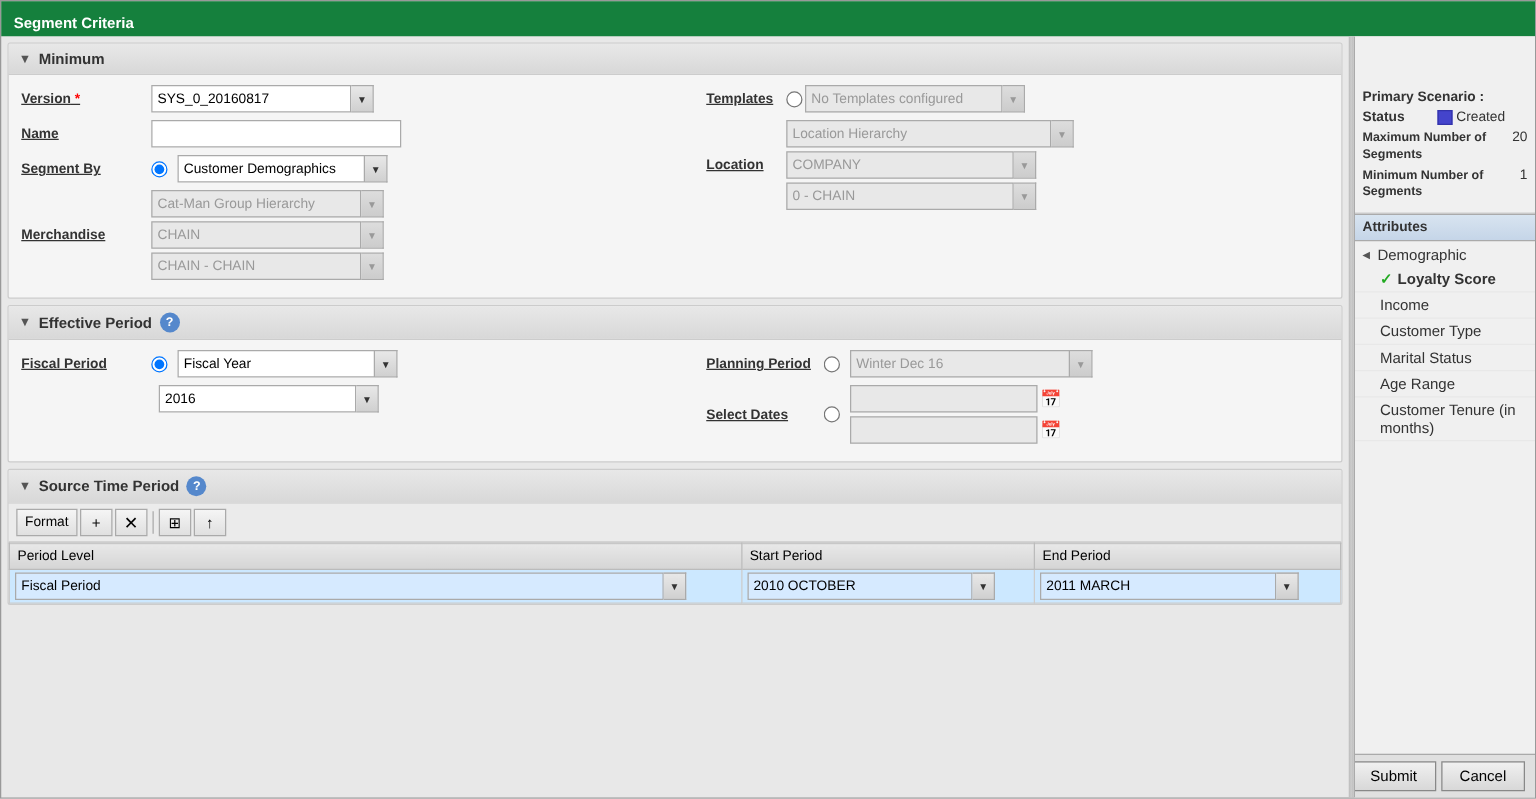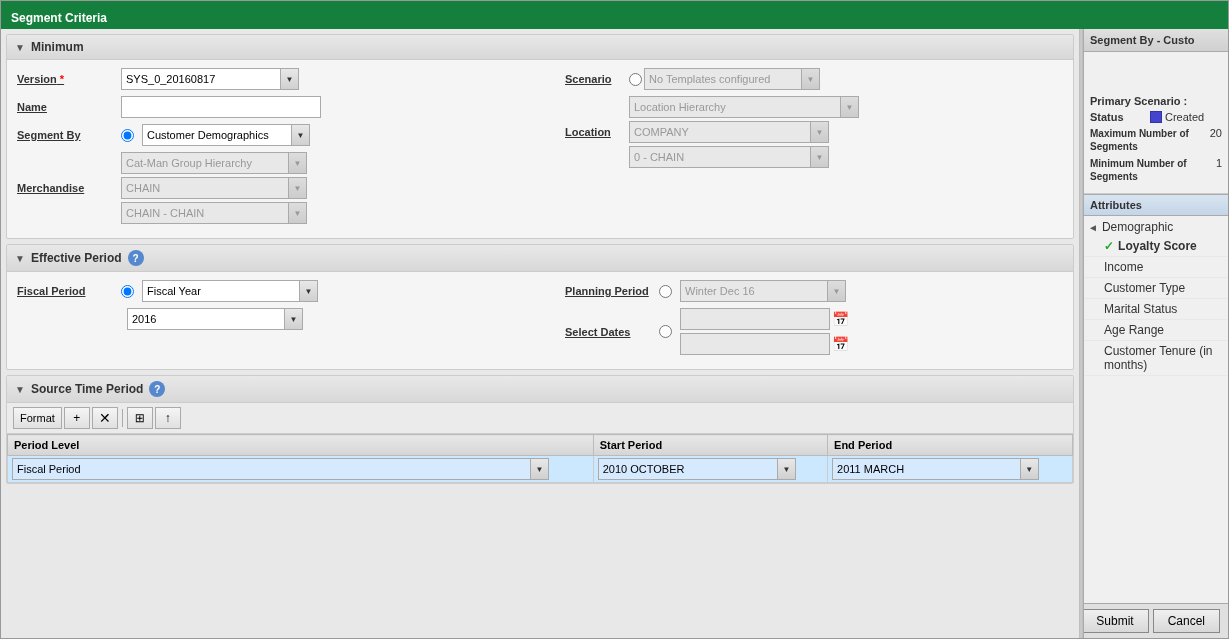--- a/index.html
+++ b/index.html
@@ -189,21 +189,21 @@
     .data-table {
       width: 100%;
       border-collapse: collapse;
     }
 
     .data-table th {
       background: linear-gradient(to bottom, #e8e8e8, #d5d5d5);
       border: 1px solid #bbb;
       padding: 4px 6px;
       text-align: left;
-      font-weight: bold;
+      font-weight: normal;
       font-size: 11px;
     }
 
     .data-table td {
       border: 1px solid #ccc;
       padding: 2px 4px;
       font-size: 11px;
     }
 
     .data-table tr.selected td {
@@ -462,21 +462,21 @@
                       <div class="select-box gray-disabled" style="width:168px;">CHAIN - CHAIN</div>
                       <div class="dropdown-btn dropdown-btn-disabled">▼</div>
                     </div>
                   </div>
                 </div>
               </div>
 
               <div class="right-form-area" style="padding-left: 40px;">
 
                 <div class="form-row">
-                  <span class="form-label" style="min-width:60px;">Scenario</span>
+                  <span class="form-label" style="min-width:60px;">Templates</span>
                   <div class="select-with-arrow">
                     <input type="radio" style="margin-right: 2px;">
                     <div class="select-box gray-disabled" style="width:158px;">No Templates configured</div>
                     <div class="dropdown-btn dropdown-btn-disabled">▼</div>
                   </div>
                 </div>
 
                 <div class="form-row">
                   <span class="form-label" style="min-width:60px;">Location</span>
                   <div class="row-group">
@@ -529,21 +529,21 @@
                   </div>
                 </div>
               </div>
 
               <div class="right-form-area" style="padding-left:40px;">
 
                 <div class="form-row">
                   <span class="form-label" style="min-width:90px;">Planning Period</span>
                   <input type="radio" style="">
                   <div class="select-with-arrow">
-                    <div class="select-box gray-disabled" style="width:148px;">Winter Dec 16</div>
+                    <div class="select-box gray-disabled" style="width:176px;">Winter Dec 16</div>
                     <div class="dropdown-btn dropdown-btn-disabled">▼</div>
                   </div>
                 </div>
 
                 <div class="form-row">
                   <span class="form-label" style="min-width:90px;">Select Dates</span>
                   <input type="radio" style="">
                   <div style="display:flex; flex-direction:column; gap:3px;">
                     <div style="display:flex; align-items:center; gap:2px;">
                       <div class="select-box gray-disabled" style="width:150px;"></div>
@@ -610,21 +610,20 @@
             </table>
           </div>
         </div>
 
       </div>
     </div>
 
     <div class="divider-vertical"></div>
 
     <div class="right-panel">
-      <div class="right-panel-title">Segment By - Custo</div>
 
       <div class="right-panel-info">
 
         <div class="info-row">
           <span class="info-label">Primary Scenario :</span>
         </div>
 
         <div class="info-row">
           <span class="info-label">Status</span>
           <div class="status-created">

